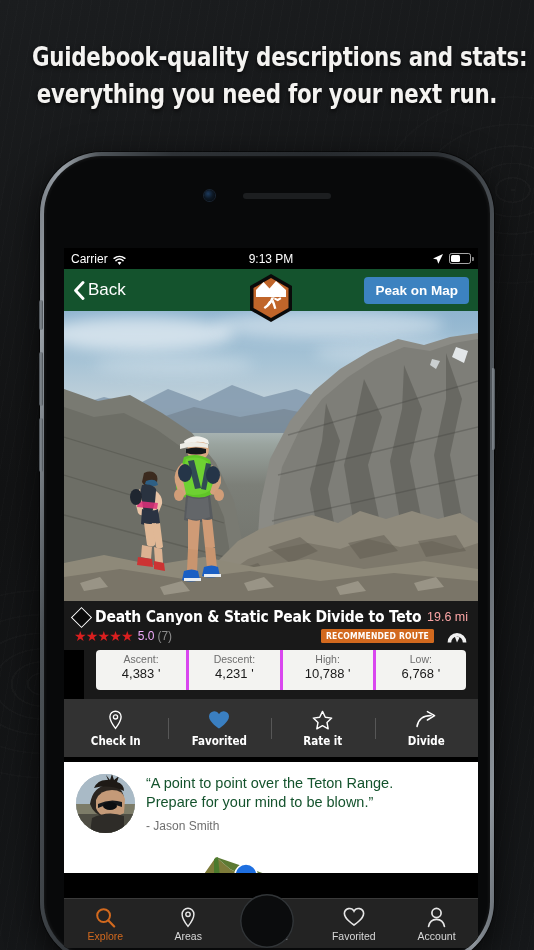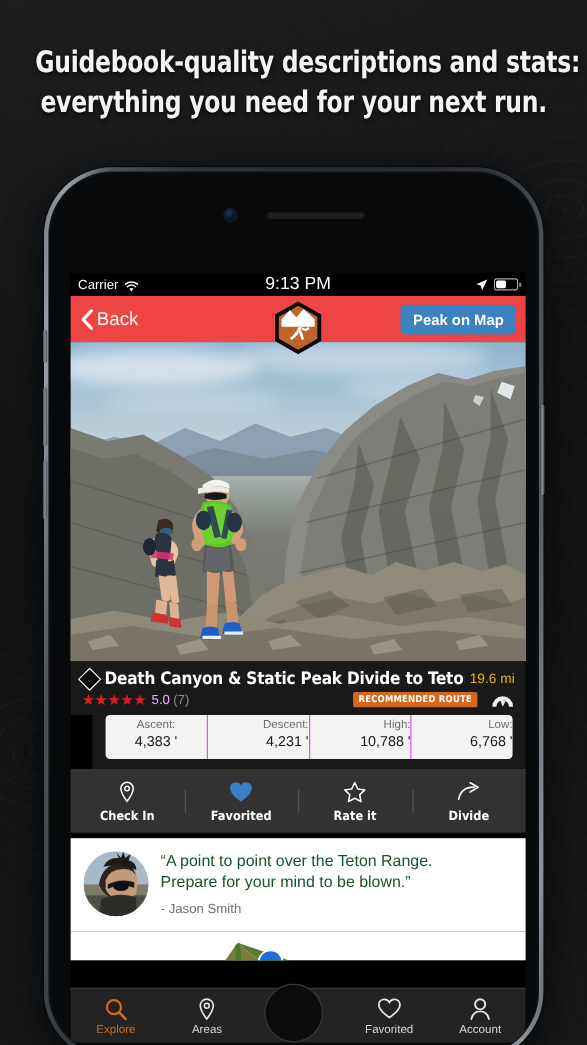--- a/index.html
+++ b/index.html
@@ -93,38 +93,38 @@
   #status-bar {
     height:21px; background:#000; color:#fff;
     display:flex; align-items:center;
     font-size:11.5px; padding:0 7px;
     position:relative;
   }
   #sb-left { display:flex; align-items:flex-end; gap:5px; }
   #sb-carrier { font-size:12px; }
   #sb-center {
     position:absolute; left:0; width:100%;
-    text-align:center; font-size:16px; font-weight:500;
+    text-align:center; font-size:12px; font-weight:500;
     pointer-events:none;
   }
   #sb-right { margin-left:auto; display:flex; align-items:center; gap:5px; z-index:2;}
   .battery-shell {
     width:22px; height:10.5px; border:1px solid rgba(255,255,255,0.65);
     border-radius:2.5px; position:relative;
   }
   .battery-shell::after{
     content:''; position:absolute; right:-3.5px; top:3px;
     width:2px; height:4px; border-radius:0 1px 1px 0;
     background:rgba(255,255,255,0.5);
   }
   .battery-fill { position:absolute; left:1px; top:1px; bottom:1px; width:45%; border-radius:1.5px; background:#fff;}
 
   
   #nav-bar {
-    height:42px; background:#ef4444;
+    height:42px; background:#14532d;
     display:flex; align-items:center; justify-content:space-between;
     padding:0 9px; position:relative;
   }
   #back-btn {
     display:flex; align-items:center; gap:3px;
     color:#fff; font-size:17px; cursor:pointer;
   }
   #view-map-btn {
     background:#3c82c0; color:#fff;
     font-size:13.5px; font-weight:bold;
@@ -151,41 +151,41 @@
     width:15px; height:15px; flex:0 0 auto;
     background:#0a0a0a; border:1.6px solid #fff;
     transform:rotate(45deg); margin-right:1px;
   }
   #route-title {
     color:#fff; font-weight:bold; font-size:15.5px;
     font-family:"DejaVu Sans Condensed","Liberation Sans",sans-serif;
     white-space:nowrap; overflow:hidden; flex:1 1 auto;
     letter-spacing:-0.2px;
   }
-  #route-dist { color:#eab308; font-size:12.5px; flex:0 0 auto; }
+  #route-dist { color:#fca5a5; font-size:12.5px; flex:0 0 auto; }
   #rating-row { display:flex; align-items:center; gap:5px; margin-top:3px; }
   #stars { color:#d91f1f; font-size:14px; letter-spacing:-0.8px; line-height:1; }
   #rating-val { color:#f0abfc; font-size:12px; }
   #rating-count { color:#8b8b8b; font-size:12px; margin-left:-2px; }
   #rec-badge {
     margin-left:auto; background:#d2691e; color:#fff;
     font-size:8.5px; font-weight:bold; letter-spacing:0.2px;
     padding:2px 5px; border-radius:1.5px;
     font-family:"DejaVu Sans Condensed","Liberation Sans",sans-serif;
   }
   #gauge-icon { margin-left:7px; width:22px; height:13px; }
 
   
   #stats-wrap { background:#191919; padding:0 12px 9px;margin-left:20px; }
   #stats-box {
     background:#f3f3f1; border-radius:4px;
     display:flex; height:40px; overflow:hidden;
   }
   .stat { flex:1; text-align:center; padding-top:3px; }
-  .stat + .stat { border-left:1px solid #d946ef;text-align:right; }
+  .stat + .stat { border-left:3px solid #d946ef; }
   .stat-label { color:#6d6d6d; font-size:10.5px; }
   .stat-value { color:#1a1a1a; font-size:13px; margin-top:1px; }
 
   
   #action-bar {
     background:#323232; height:58px;
     display:flex; align-items:center;
   }
   .action { flex:1; text-align:center; color:#fff; cursor:pointer; position:relative; }
   .action + .action::before{

